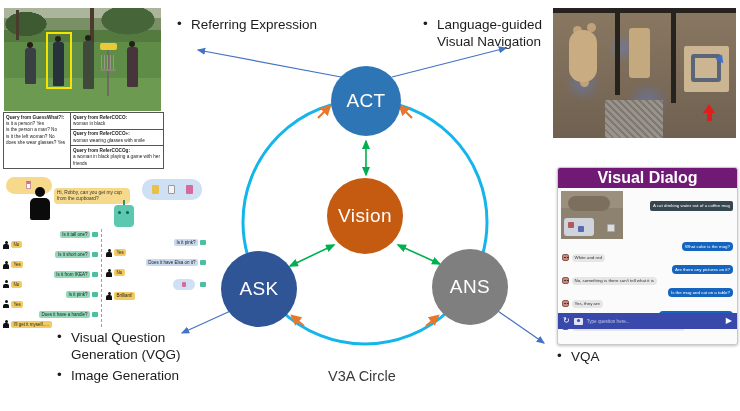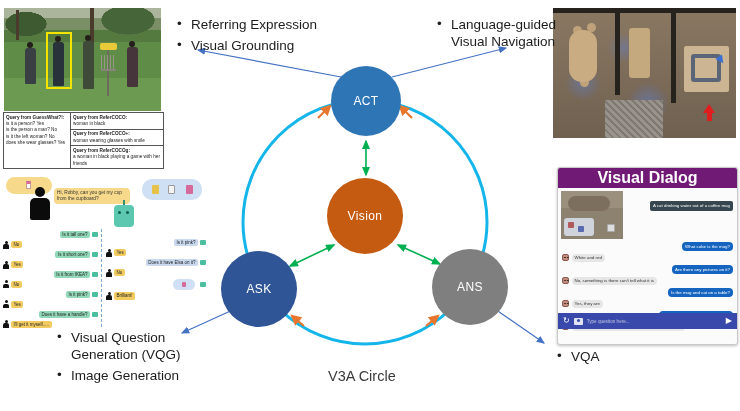--- a/index.html
+++ b/index.html
@@ -8,32 +8,32 @@
     position: relative; background:#fff; overflow:hidden;
     font-family:"Liberation Sans", sans-serif; color:#212121;
   }
   .abs { position:absolute; }
 
   
   svg.arrows { position:absolute; left:0; top:0; z-index:1; pointer-events:none; }
 
   
   .node { position:absolute; border-radius:50%; display:flex; align-items:center; justify-content:center;
-          color:#fff; font-size:12px; letter-spacing:.4px; z-index:3; }
+          color:#fff; font-size:19px; letter-spacing:.4px; z-index:3; }
   #node-act    { left:331px; top:66px;  width:70px; height:70px; background:#2E75B6; }
   #node-vision { left:327px; top:178px; width:76px; height:76px; background:#C55A11; }
   #node-ask    { left:221px; top:251px; width:76px; height:76px; background:#2F5597; }
   #node-ans    { left:432px; top:249px; width:76px; height:76px; background:#7F7F7F; }
 
   
   .blist { list-style:none; font-size:13.5px; color:#1d1d1d; z-index:4; }
   .blist li { position:relative; padding-left:19px; margin-bottom:4px; line-height:1.25; }
   .blist li::before { content:"•"; position:absolute; left:5px; top:-1px; }
   #list-act-left  { left:172px; top:17px; width:170px; }
-  #list-act-right { left:432px; top:17px; width:126px; }
+  #list-act-right { left:418px; top:17px; width:126px; }
   #list-ask       { left:52px;  top:330px; width:148px; }
   #list-ans       { left:552px; top:349px; width:120px; }
   #v3a-label { left:328px; top:368px; font-size:14.5px; color:#3a3a3a; z-index:4; }
 
   
   #photo { left:4px; top:8px; width:157px; height:103px; z-index:2; overflow:hidden;
     background:
       radial-gradient(ellipse 34px 20px at 22px 16px, #3d5a30 60%, transparent 61%),
       radial-gradient(ellipse 44px 24px at 124px 12px, #46663a 60%, transparent 61%),
       linear-gradient(180deg,#aab59b 0 10px,#7a8f66 10px 22px,#557a3f 22px 34px,#5f8c47 34px 70px,#6b9a50 70px 100%);
@@ -182,21 +182,20 @@
     <span>ASK</span>
   </div>
 <div class="node" id="node-ans">
     <span>ANS</span>
   </div>
 
 <div class="abs" id="v3a-label">V3A Circle</div>
 
 <ul class="blist abs" id="list-act-left">
   <li>Referring Expression</li>
-  <li>Visual Grounding</li>
 </ul>
 <ul class="blist abs" id="list-act-right">
   <li>Language-guided Visual Navigation</li>
 </ul>
 <ul class="blist abs" id="list-ask">
   <li>Visual Question Generation (VQG)</li>
   <li>Image Generation</li>
 </ul>
 <ul class="blist abs" id="list-ans">
   <li>VQA</li>

